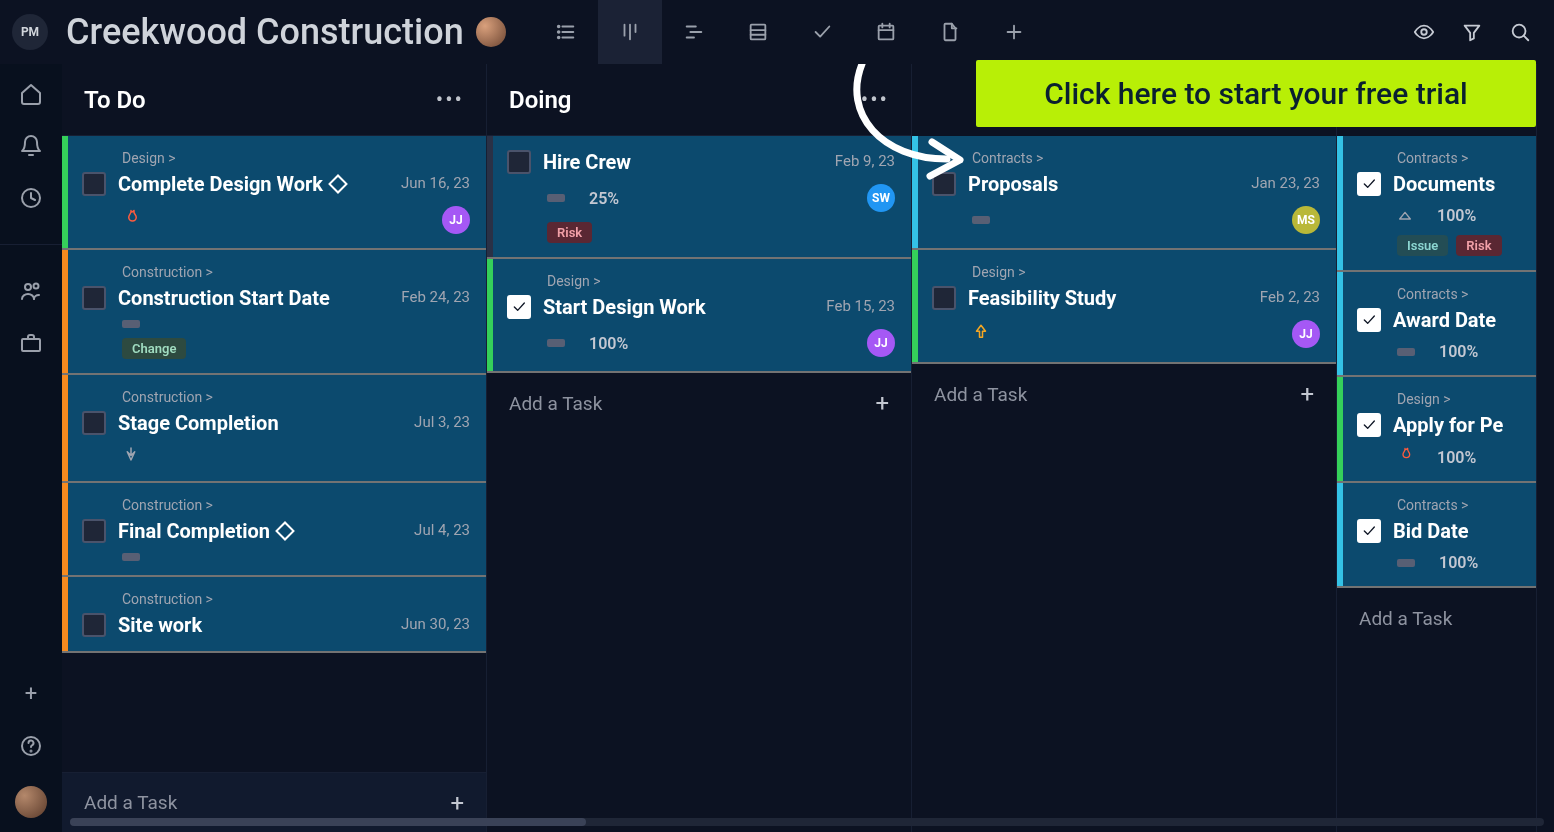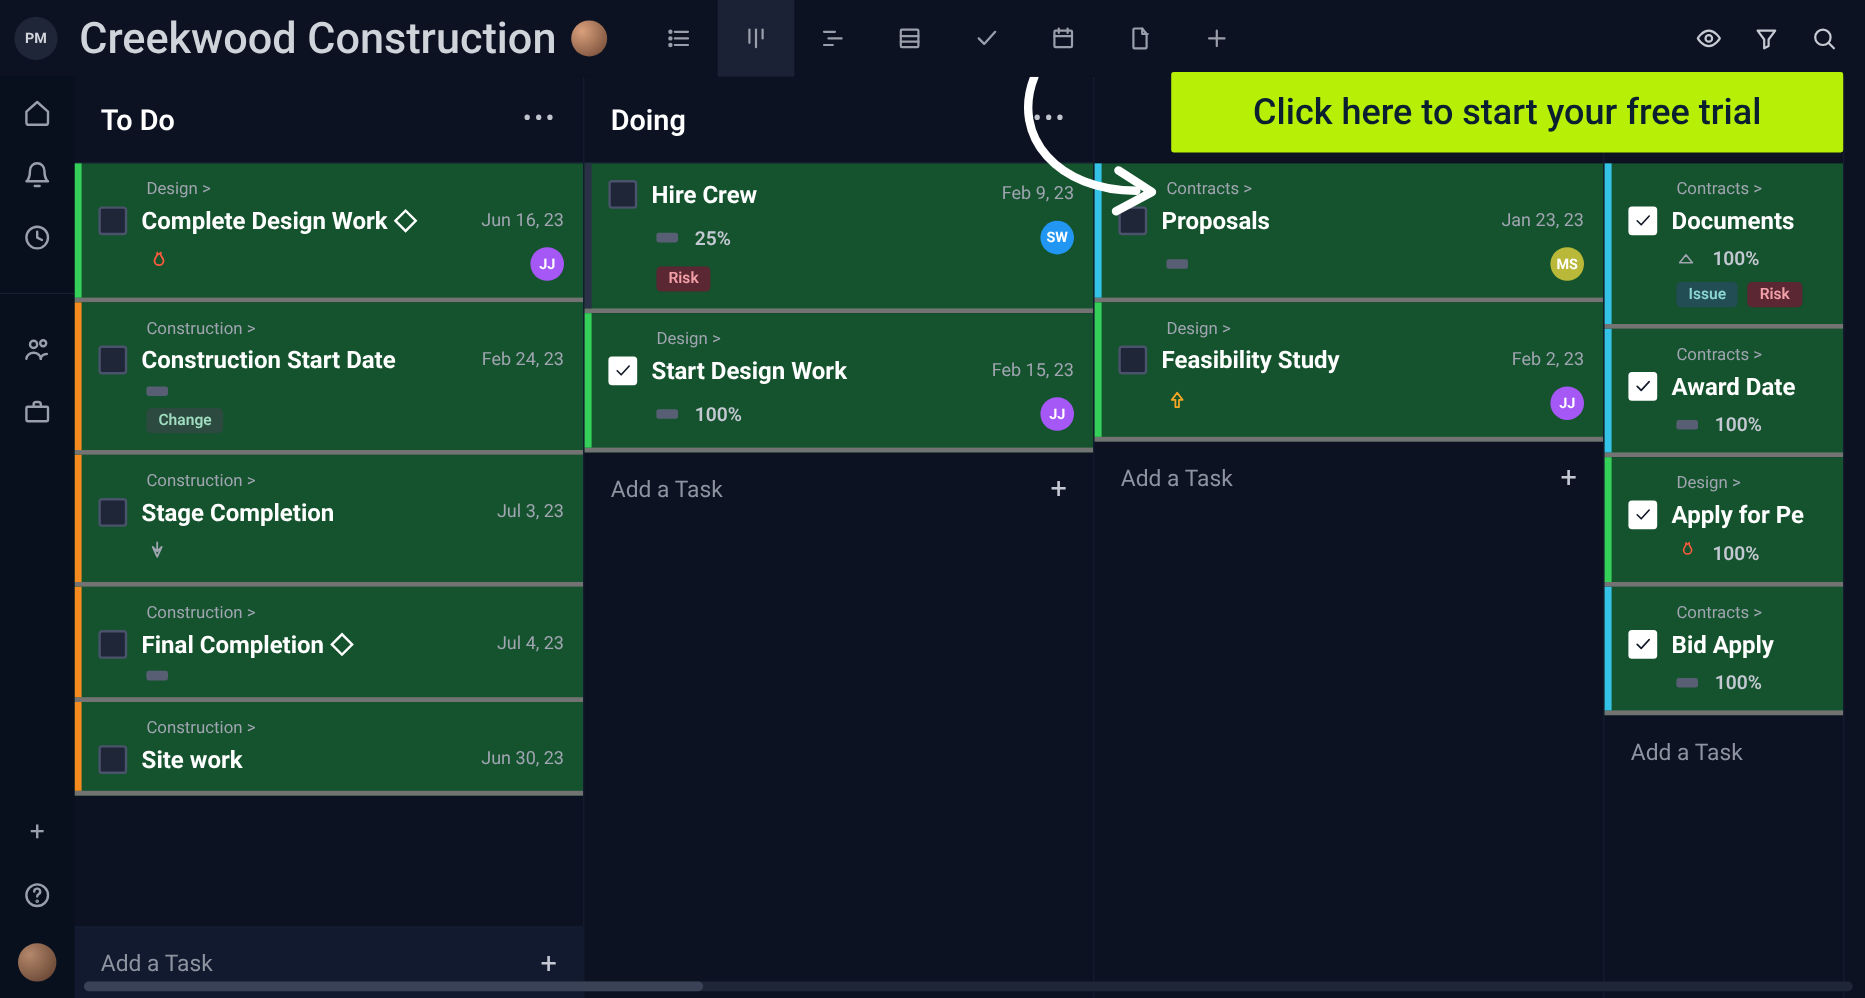--- a/index.html
+++ b/index.html
@@ -72,38 +72,38 @@
   .col-header {
     height: 72px; display: flex; align-items: center; justify-content: space-between;
     padding: 0 22px; border-bottom: 1px solid #171f33;
   }
   .col-title { font-size: 24px; font-weight: 600; color: #fff; }
   .col-menu { color: #c0c4cc; font-size: 22px; letter-spacing: 2px; }
   .col-body { flex: 1; overflow-y: auto; display: flex; flex-direction: column; }
 
   .card {
     position: relative; padding: 14px 16px 14px 20px;
-    background: #14532d; border-bottom: 4px solid #737373;
+    background: #0c4a6e; border-bottom: 2px solid #737373;
   }
   .card::before {
     content: ""; position: absolute; left: 0; top: 0; bottom: 0; width: 6px;
     background: var(--stripe, #2a3146);
   }
   .card .breadcrumb { color: #a0a5b1; font-size: 14px; margin-bottom: 6px; margin-left: 40px; }
   .card .row1 { display: flex; align-items: flex-start; gap: 12px; }
   .check {
     width: 24px; height: 24px; border: 2px solid #4a536b; border-radius: 3px;
     flex-shrink: 0; background: #1f2637; display: inline-flex; align-items:center; justify-content:center;
   }
   .check.done { background: #fff; border-color: #fff; color: #101726; }
   .check.done svg { width: 16px; height: 16px; }
   .task-title { font-size: 20px; font-weight: 700; color: #fff; flex: 1; display: flex; align-items: center; gap: 8px; }
   .date { color: #a0a5b1; font-size: 15px; white-space: nowrap; margin-top: 2px; }
   .row2 { display: flex; align-items: center; justify-content: space-between; margin-top: 10px; margin-left: 40px; }
-  .meta-left { display: flex; align-items: center; gap: 14px; }
+  .meta-left { display: flex; align-items: center; gap: 24px; }
   .pbar { width: 18px; height: 8px; background: #585f74; border-radius: 2px; }
   .pct { color: #c4c8d2; font-size: 16px; font-weight: 600; }
   .avatar {
     width: 28px; height: 28px; border-radius: 50%; display:flex; align-items:center; justify-content:center;
     font-size: 12px; font-weight: 700; color: #fff;
   }
   .av-jj { background: #a558f5; }
   .av-sw { background: #2196f3; }
   .av-ms { background: #b9b838; }
   .tag-row { display: flex; gap: 8px; margin-top: 10px; margin-left: 40px; }
@@ -518,21 +518,21 @@
           </div>
 
           <div class="card" style="--stripe:#34c2e6">
             <div class="breadcrumb">Contracts &gt;</div>
             <div class="row1">
               <span class="check done">
                   <svg viewBox="0 0 24 24">
                     <polyline points="5 12 10 17 20 6"></polyline>
                   </svg>
                 </span>
-              <span class="task-title">Bid Apply</span>
+              <span class="task-title">Bid Date</span>
             </div>
             <div class="row2">
                 <div class="meta-left">
                   <span class="pbar"></span>
                   <span class="pct">100%</span>
                 </div>
               </div>
           </div>
 
           <div class="add-task" style="border-top:none;background:transparent">

